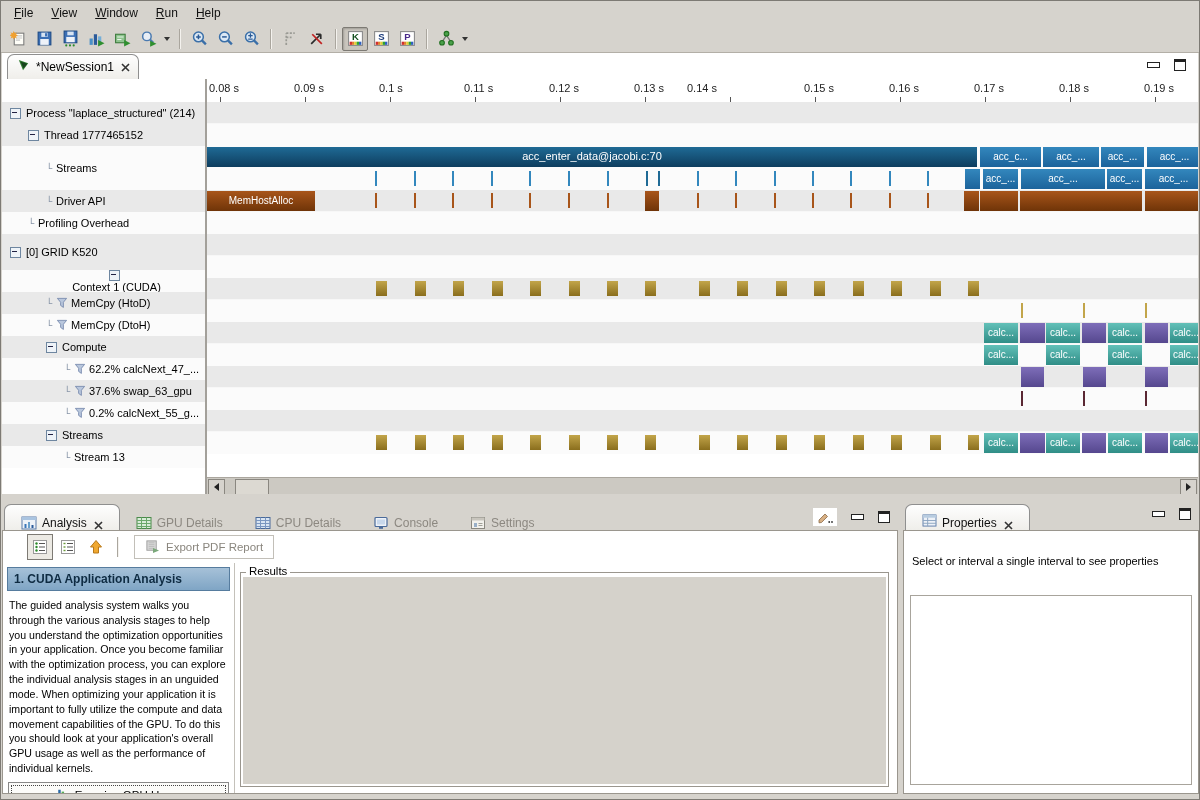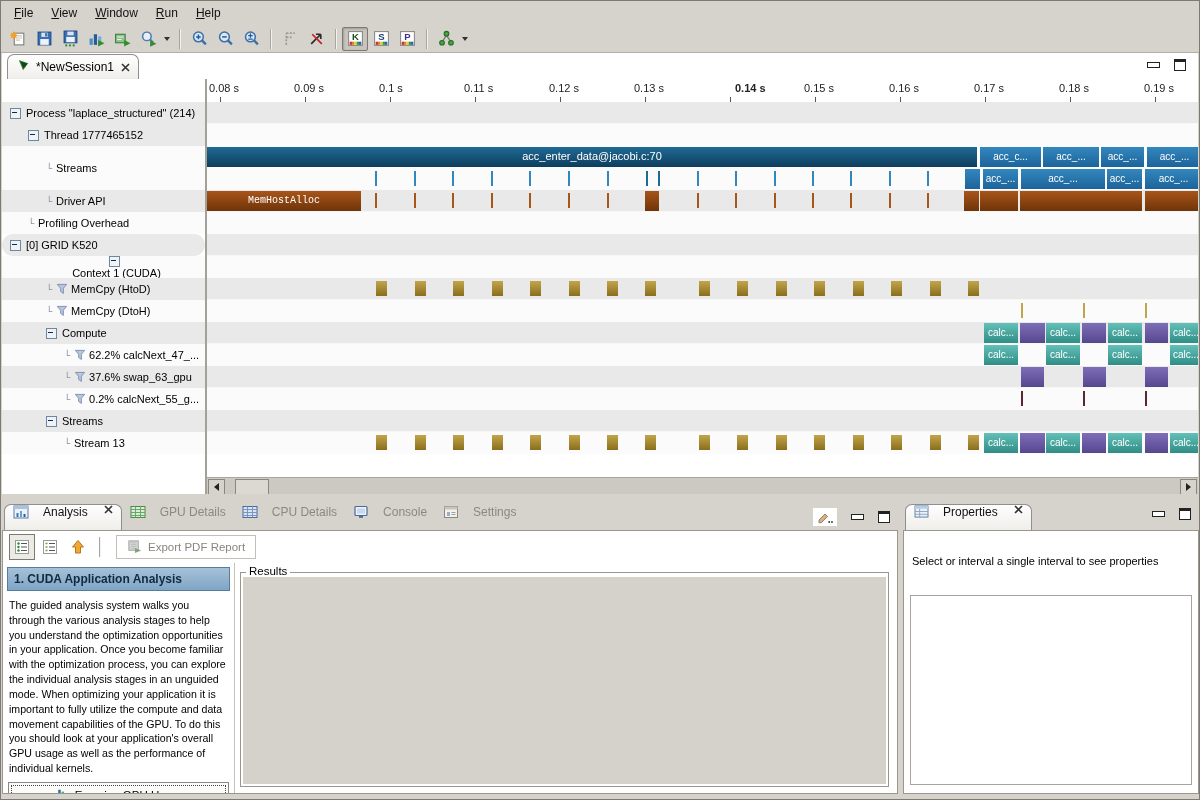--- a/index.html
+++ b/index.html
@@ -56,28 +56,28 @@
   .sbtn.left{left:1px;}
   .sbtn.right{right:1px;}
   .arrL{width:0;height:0;border-top:4px solid transparent;border-bottom:4px solid transparent;border-right:5px solid #222;}
   .arrR{width:0;height:0;border-top:4px solid transparent;border-bottom:4px solid transparent;border-left:5px solid #222;}
   .thumb{position:absolute;left:28px;top:1px;width:32px;height:14px;background:#dcd9d2;border:1px solid #8a8780;}
   
   .panel{position:absolute;top:502px;height:291px;}
   .panel.leftp{left:1px;width:896px;}
   .panel.rightp{left:902px;width:296px;}
   .ptabs{position:absolute;top:0;left:0;right:0;height:27px;}
-  .ptab{display:flex;align-items:flex-start;gap:14px;padding:0 8px;height:25px;font-size:12px;color:#111;}
+  .ptab{display:flex;align-items:flex-end;gap:5px;padding:0 16px;height:25px;font-size:12px;color:#111;}
   .ptab.active{border:1px solid #8f8f8f;border-bottom:none;border-radius:7px 7px 0 0;background:linear-gradient(#fefefe,#efeeea);margin-left:2px;}
   .ptab.inactive{color:#8c8881;}
   .tabrow{display:flex;align-items:flex-end;height:27px;}
   .pright{position:absolute;right:8px;top:5px;display:flex;gap:14px;align-items:center;}
   .viewmenu{background:#fff;padding:2px 4px;display:inline-flex;}
   .pbody{position:absolute;top:27px;left:0;right:0;bottom:0;background:#fff;border:1px solid #9a968e;}
-  .atoolbar{position:absolute;top:0;left:0;right:0;height:32px;display:flex;align-items:center;padding-left:6px;background:#fff;}
+  .atoolbar{position:absolute;top:0;left:0;right:0;height:32px;display:flex;align-items:center;padding-left:24px;background:#fff;}
   .abtn{width:24px;height:24px;display:flex;align-items:center;justify-content:center;border:1px solid transparent;margin-right:2px;}
   .abtn.pressed{border:1px solid #7d7a74;background:#eceae4;}
   .exportbtn{display:flex;align-items:center;gap:6px;margin-left:10px;height:24px;padding:0 10px;
     background:#fff;border:1px solid #c2bfb8;color:#8a867e;font-size:11.5px;font-family:inherit;}
   .acontent{position:absolute;top:32px;left:0;right:0;bottom:0;}
   .aleft{position:absolute;left:0;top:0;bottom:0;width:231px;border-right:1px solid #c4c1ba;overflow:hidden;}
   .ahead{margin:4px 4px 0 4px;background:linear-gradient(#a6c1d8,#7fa5c5);border:1px solid #567c9e;
     font-weight:bold;font-size:12px;padding:4px 6px;color:#0e2b42;}
   .adesc{font-size:10.6px;line-height:1.40;padding:7px 6px 4px 6px;color:#000;font-weight:500;}
   .examine{margin:2px 5px;width:calc(100% - 10px);height:26px;background:#fbfbf9;border:1px solid #888;
@@ -294,21 +294,21 @@
               <span>Streams</span>
             </div>
             <div class="trw shade" style="height: 22px; padding-left: 44px;">
               <span class="lf">└</span>
               <span>Driver API</span>
             </div>
             <div class="trw plain" style="height: 22px; padding-left: 26px;">
               <span class="lf">└</span>
               <span>Profiling Overhead</span>
             </div>
-            <div class="trw shade" style="height: 22px; padding-left: 8px; border-radius: 11px;">
+            <div class="trw shade" style="height: 36px; padding-left: 8px;">
               <span class="exp"></span>
               <span>[0] GRID K520</span>
             </div>
             <div class="trw plain" style="height: 22px; padding-left: 26px; flex-direction: column;">
               <span class="exp"></span>
               <span>Context 1 (CUDA)</span>
             </div>
             <div class="trw shade" style="height: 22px; padding-left: 44px;">
               <span class="lf">└</span>
               <span class="funnel">
@@ -375,21 +375,21 @@
             <span style="left: 87px;">0.09 s</span>
             <i style="left: 98px;"></i>
             <span style="left: 172px;">0.1 s</span>
             <i style="left: 183px;"></i>
             <span style="left: 257px;">0.11 s</span>
             <i style="left: 268px;"></i>
             <span style="left: 342px;">0.12 s</span>
             <i style="left: 353px;"></i>
             <span style="left: 427px;">0.13 s</span>
             <i style="left: 438px;"></i>
-            <span style="left: 528px; font-weight: bold;">0.14 s</span>
+            <span style="left: 480px;">0.14 s</span>
             <i style="left: 523px;"></i>
             <span style="left: 597px;">0.15 s</span>
             <i style="left: 608px;"></i>
             <span style="left: 682px;">0.16 s</span>
             <i style="left: 693px;"></i>
             <span style="left: 767px;">0.17 s</span>
             <i style="left: 778px;"></i>
             <span style="left: 852px;">0.18 s</span>
             <i style="left: 863px;"></i>
             <span style="left: 937px;">0.19 s</span>
@@ -422,21 +422,21 @@
               <div class="tick" style="left: 643px; background: rgb(51, 135, 189);"></div>
               <div class="tick" style="left: 682px; background: rgb(51, 135, 189);"></div>
               <div class="tick" style="left: 720px; background: rgb(51, 135, 189);"></div>
               <div class="bar" style="left: 758px; width: 15px; background: linear-gradient(rgb(51, 135, 189), rgb(28, 99, 155));"></div>
               <div class="bar" style="left: 776px; width: 35px; background: linear-gradient(rgb(51, 135, 189), rgb(28, 99, 155));">acc_...</div>
               <div class="bar" style="left: 814px; width: 84px; background: linear-gradient(rgb(51, 135, 189), rgb(28, 99, 155));">acc_...</div>
               <div class="bar" style="left: 900px; width: 35px; background: linear-gradient(rgb(51, 135, 189), rgb(28, 99, 155));">acc_...</div>
               <div class="bar" style="left: 938px; width: 57px; background: linear-gradient(rgb(51, 135, 189), rgb(28, 99, 155));">acc_...</div>
             </div>
             <div class="trow shade" style="height: 22px;">
-              <div class="bar" style="left: 0px; width: 154px; background: linear-gradient(rgb(168, 85, 26), rgb(111, 52, 8)); font-family: Liberation Mono, monospace;">MemHostAlloc</div>
+              <div class="bar" style="left: 0px; width: 108px; background: linear-gradient(rgb(168, 85, 26), rgb(111, 52, 8));">MemHostAlloc</div>
               <div class="tick" style="left: 168px; background: rgb(168, 85, 26);"></div>
               <div class="tick" style="left: 207px; background: rgb(168, 85, 26);"></div>
               <div class="tick" style="left: 245px; background: rgb(168, 85, 26);"></div>
               <div class="tick" style="left: 284px; background: rgb(168, 85, 26);"></div>
               <div class="tick" style="left: 322px; background: rgb(168, 85, 26);"></div>
               <div class="tick" style="left: 361px; background: rgb(168, 85, 26);"></div>
               <div class="tick" style="left: 400px; background: rgb(168, 85, 26);"></div>
               <div class="bar" style="left: 438px; width: 14px; background: linear-gradient(rgb(168, 85, 26), rgb(111, 52, 8));"></div>
               <div class="tick" style="left: 490px; background: rgb(168, 85, 26);"></div>
               <div class="tick" style="left: 528px; background: rgb(168, 85, 26);"></div>

